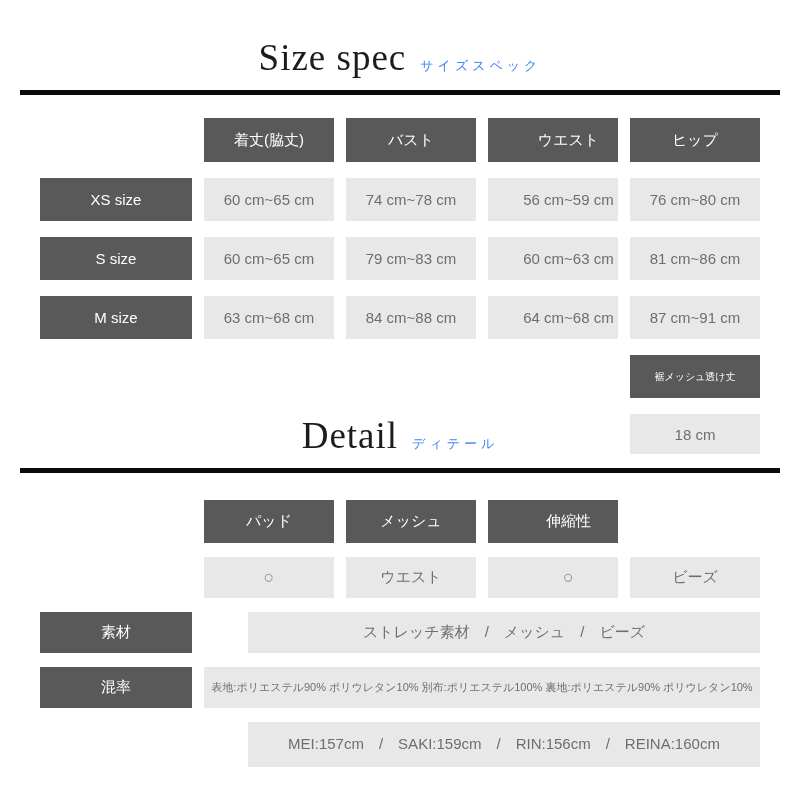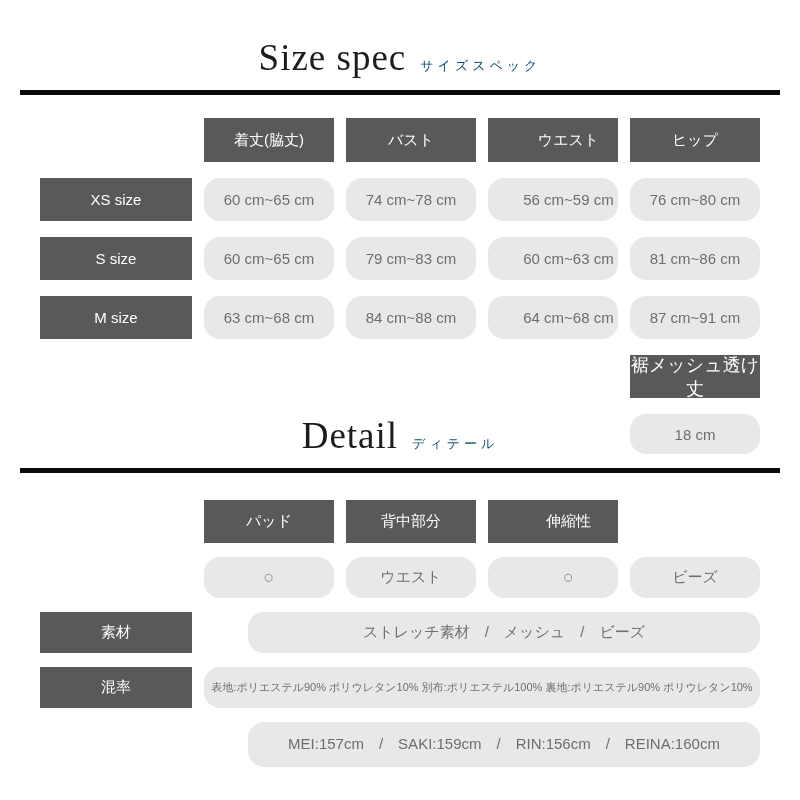--- a/index.html
+++ b/index.html
@@ -13,21 +13,21 @@
   .section-title {
     position:absolute; left:0; width:800px;
     display:flex; justify-content:center; align-items:baseline; gap:14px;
   }
   .title-en {
     font-family:"Liberation Serif", serif;
     font-size:37px; font-weight:400; color:#1c1c1c; letter-spacing:1px;
   }
   .title-ja {
     font-family:"Liberation Serif", serif;
-    font-size:13px; color:#0c4a6e; letter-spacing:4px;
+    font-size:13px; color:#3b82f6; letter-spacing:4px;
   }
   #size-title   { top:36px; }
   #detail-title { top:414px; }
   .rule {
     position:absolute; left:20px; width:760px; height:5px;
     background:#0a0a0a;
   }
   #size-rule   { top:90px; }
   #detail-rule { top:468px; }
   .grid {
@@ -44,22 +44,22 @@
   #detail-table {
     top:500px;
     grid-template-rows:43px 41px 41px 41px 45px;
     row-gap:14px;
   }
   .cell {
     display:flex; align-items:center; justify-content:center;
     text-align:center;
   }
   .dark  { background:#595959; color:#ffffff; font-size:15px; }
-  .light { background:#e8e8e8; color:#6e6e6e; font-size:15px;border-radius:16px; }
-  .hem-header { font-size:18px; letter-spacing:0; }
+  .light { background:#e8e8e8; color:#6e6e6e; font-size:15px; }
+  .hem-header { font-size:10px; letter-spacing:0; }
   .circle { font-size:18px; color:#8a8a8a; }
   .wide  { white-space:pre;margin-left:44px; }
   .tiny  { font-size:11px; white-space:nowrap; overflow:hidden; }
   .c2 { grid-column:2; } .c3 { grid-column:3; } .c4 { grid-column:4;padding-left:31px; } .c5 { grid-column:5; }
   .span-wide { grid-column:2 / 6; }
 </style>
 </head>
 <body>
 
 <div class="section-title" id="size-title">
@@ -99,21 +99,21 @@
 
 <div class="section-title" id="detail-title">
   <span class="title-en">Detail</span>
   <span class="title-ja">ディテール</span>
 </div>
 <div class="rule" id="detail-rule"></div>
 
 <div class="grid" id="detail-table">
 
   <div class="cell dark c2" style="grid-row:1">パッド</div>
-  <div class="cell dark c3" style="grid-row:1">背中部分</div>
+  <div class="cell dark c3" style="grid-row:1">メッシュ</div>
   <div class="cell dark c4" style="grid-row:1">伸縮性</div>
 
   <div class="cell light circle c2" style="grid-row:2">○</div>
   <div class="cell light c3" style="grid-row:2">ウエスト</div>
   <div class="cell light circle c4" style="grid-row:2">○</div>
   <div class="cell light c5" style="grid-row:2">ビーズ</div>
 
   <div class="cell dark" style="grid-column:1; grid-row:3">素材</div>
   <div class="cell light wide span-wide" style="grid-row:3">ストレッチ素材　/　メッシュ　/　ビーズ</div>
 

